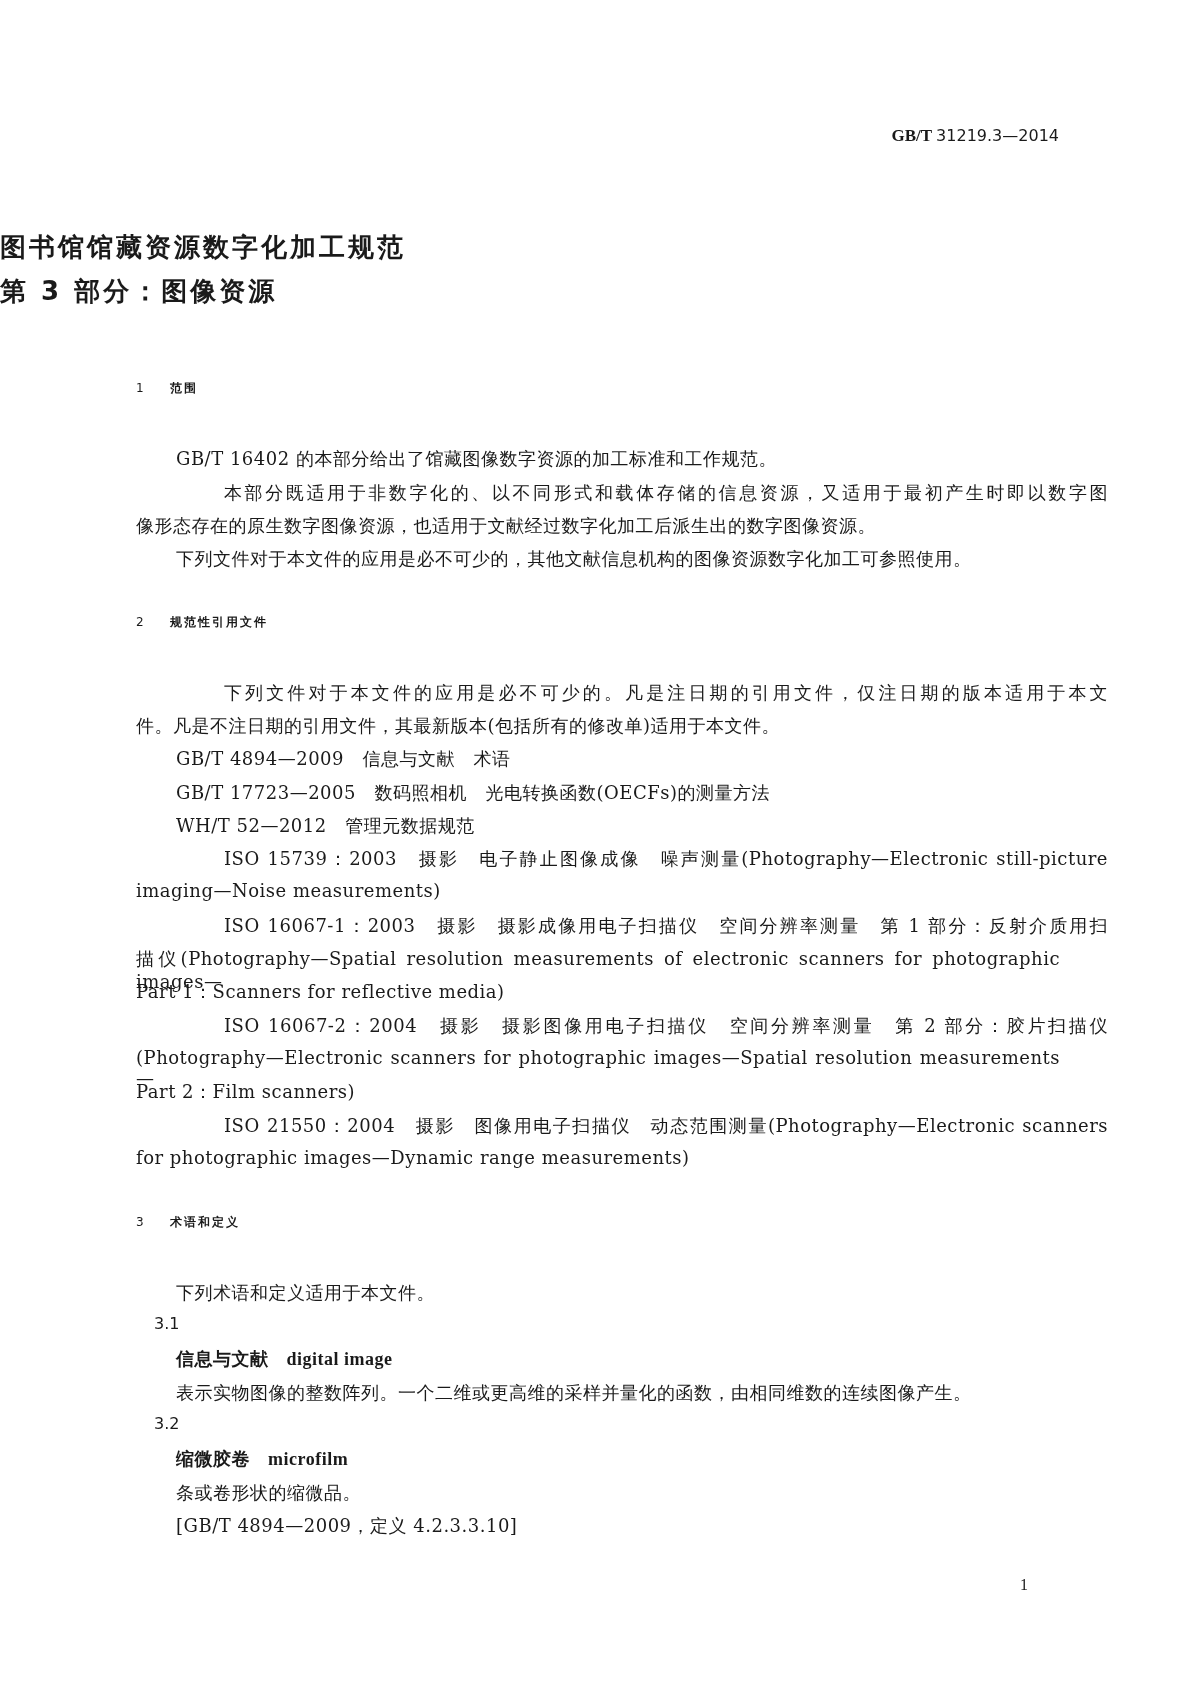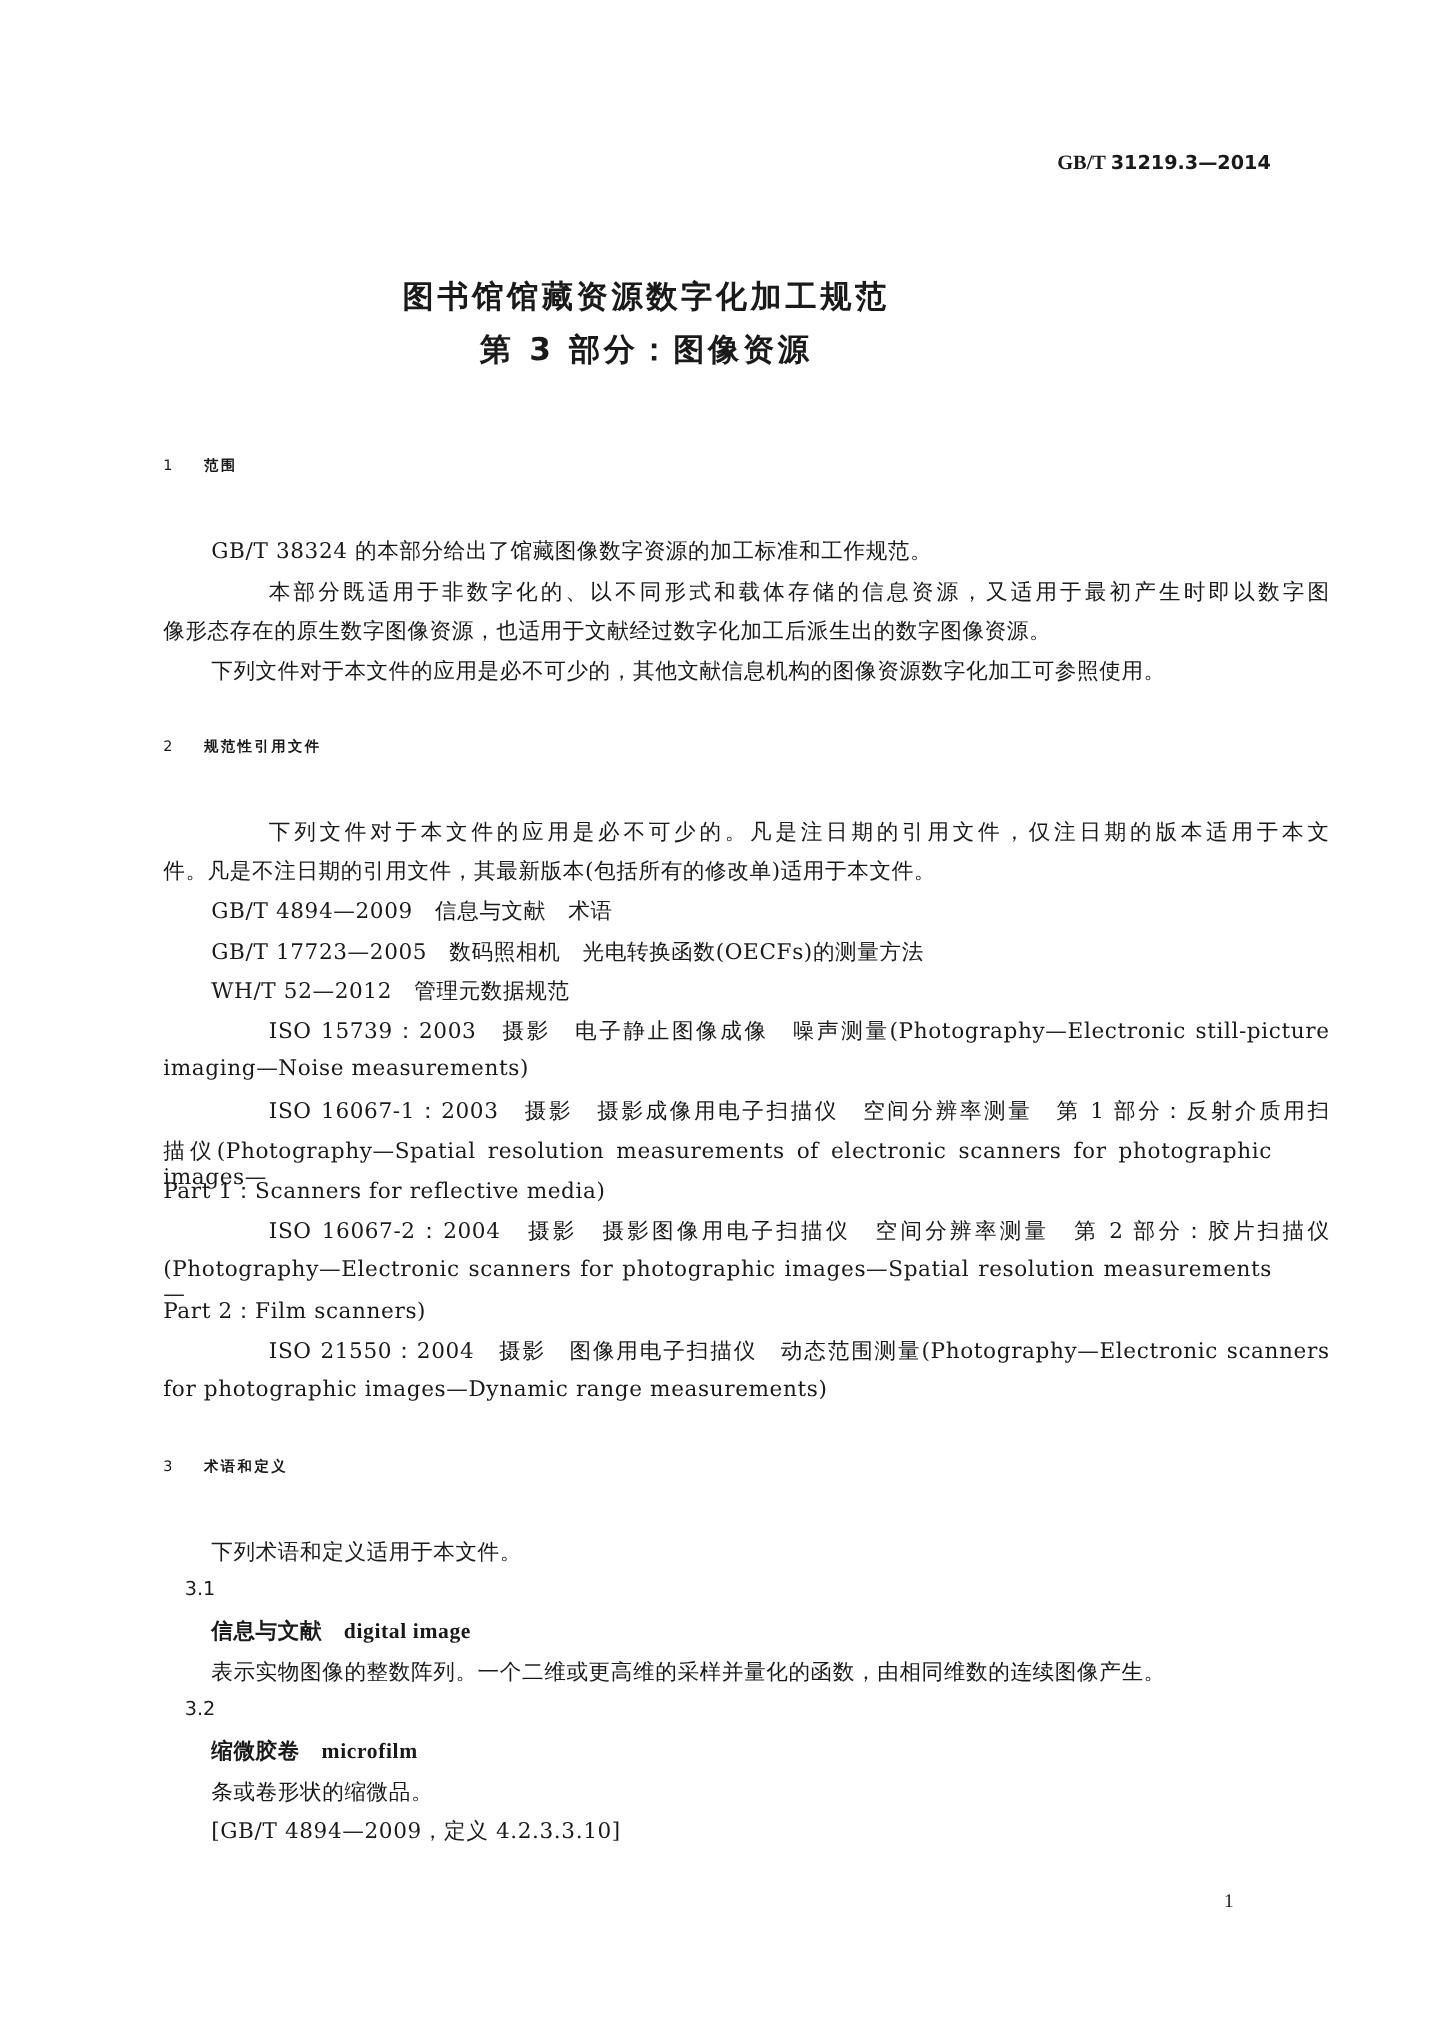--- a/index.html
+++ b/index.html
@@ -1,21 +1,21 @@
 <!DOCTYPE html>
 <html><head>
   <meta charset="utf-8">
   <style>
     html, body { margin: 0; padding: 0; background: #ffffff; }
     body { width: 1191px; height: 1684px; position: relative; overflow: hidden; color: #1a1a1a; }
     .serif { font-family: "Liberation Serif", "DejaVu Serif", serif; }
     .sans { font-family: "Liberation Sans", "DejaVu Sans", sans-serif; }
     .std-no { position: absolute; top: 126px; right: 132px; font-size: 17px; font-weight: bold; white-space: nowrap; }
-    .std-no .num { font-weight: bold; font-family: "DejaVu Sans", sans-serif; font-size: 16px; }
-    .title1, .title2 { position: absolute; left: 0; width: 1077px; text-align: center; font-size: 26px; letter-spacing: 3px; font-family: "DejaVu Sans", sans-serif; font-weight: bold; }
+    .std-no .num { font-weight: normal; font-family: "DejaVu Sans", sans-serif; font-size: 16px; }
+    .title1, .title2 { position: absolute; left: 0; width: 1077px; font-size: 26px; letter-spacing: 3px; font-family: "DejaVu Sans", sans-serif; font-weight: bold; }
     .title1 { top: 230px; }
     .title2 { top: 274px; }
     .h { position: absolute; left: 136px; font-size: 12px; font-family: "DejaVu Sans", sans-serif; font-weight: bold; white-space: nowrap; letter-spacing: 2px; }
     .h .n { display: inline-block; width: 34px; font-weight: normal; }
     .p { position: absolute; font-size: 18px; white-space: nowrap; font-family: "DejaVu Serif", serif; letter-spacing: 0.5px; }
     .ind { left: 176px; }
     .flush { left: 136px; }
     .justify { width: 924px; text-align-last: justify; text-align: justify; white-space: normal; }
     .justify.ind { width: 884px; margin-left: 48px; }
     .term { font-weight: bold; }
@@ -30,21 +30,21 @@
   <span>GB/T</span>
   <span class="num">31219.3—2014</span>
 </div>
 
 <div class="title1">图书馆馆藏资源数字化加工规范</div>
 <div class="title2">第 3 部分：图像资源</div>
 
 <div class="h" style="top:380px">
   <span class="n">1</span><span>范围</span>
 </div>
-<div class="p ind" style="top:447px">GB/T 38324 的本部分给出了馆藏图像数字资源的加工标准和工作规范。</div>
+<div class="p ind" style="top:447px">GB/T 16402 的本部分给出了馆藏图像数字资源的加工标准和工作规范。</div>
 <div class="p ind justify" style="top:481px">本部分既适用于非数字化的、以不同形式和载体存储的信息资源，又适用于最初产生时即以数字图</div>
 <div class="p flush" style="top:514px">像形态存在的原生数字图像资源，也适用于文献经过数字化加工后派生出的数字图像资源。</div>
 <div class="p ind" style="top:547px">下列文件对于本文件的应用是必不可少的，其他文献信息机构的图像资源数字化加工可参照使用。</div>
 
 <div class="h" style="top:614px">
   <span class="n">2</span><span>规范性引用文件</span>
 </div>
 <div class="p ind justify" style="top:681px">下列文件对于本文件的应用是必不可少的。凡是注日期的引用文件，仅注日期的版本适用于本文</div>
 <div class="p flush" style="top:714px">件。凡是不注日期的引用文件，其最新版本(包括所有的修改单)适用于本文件。</div>
 

